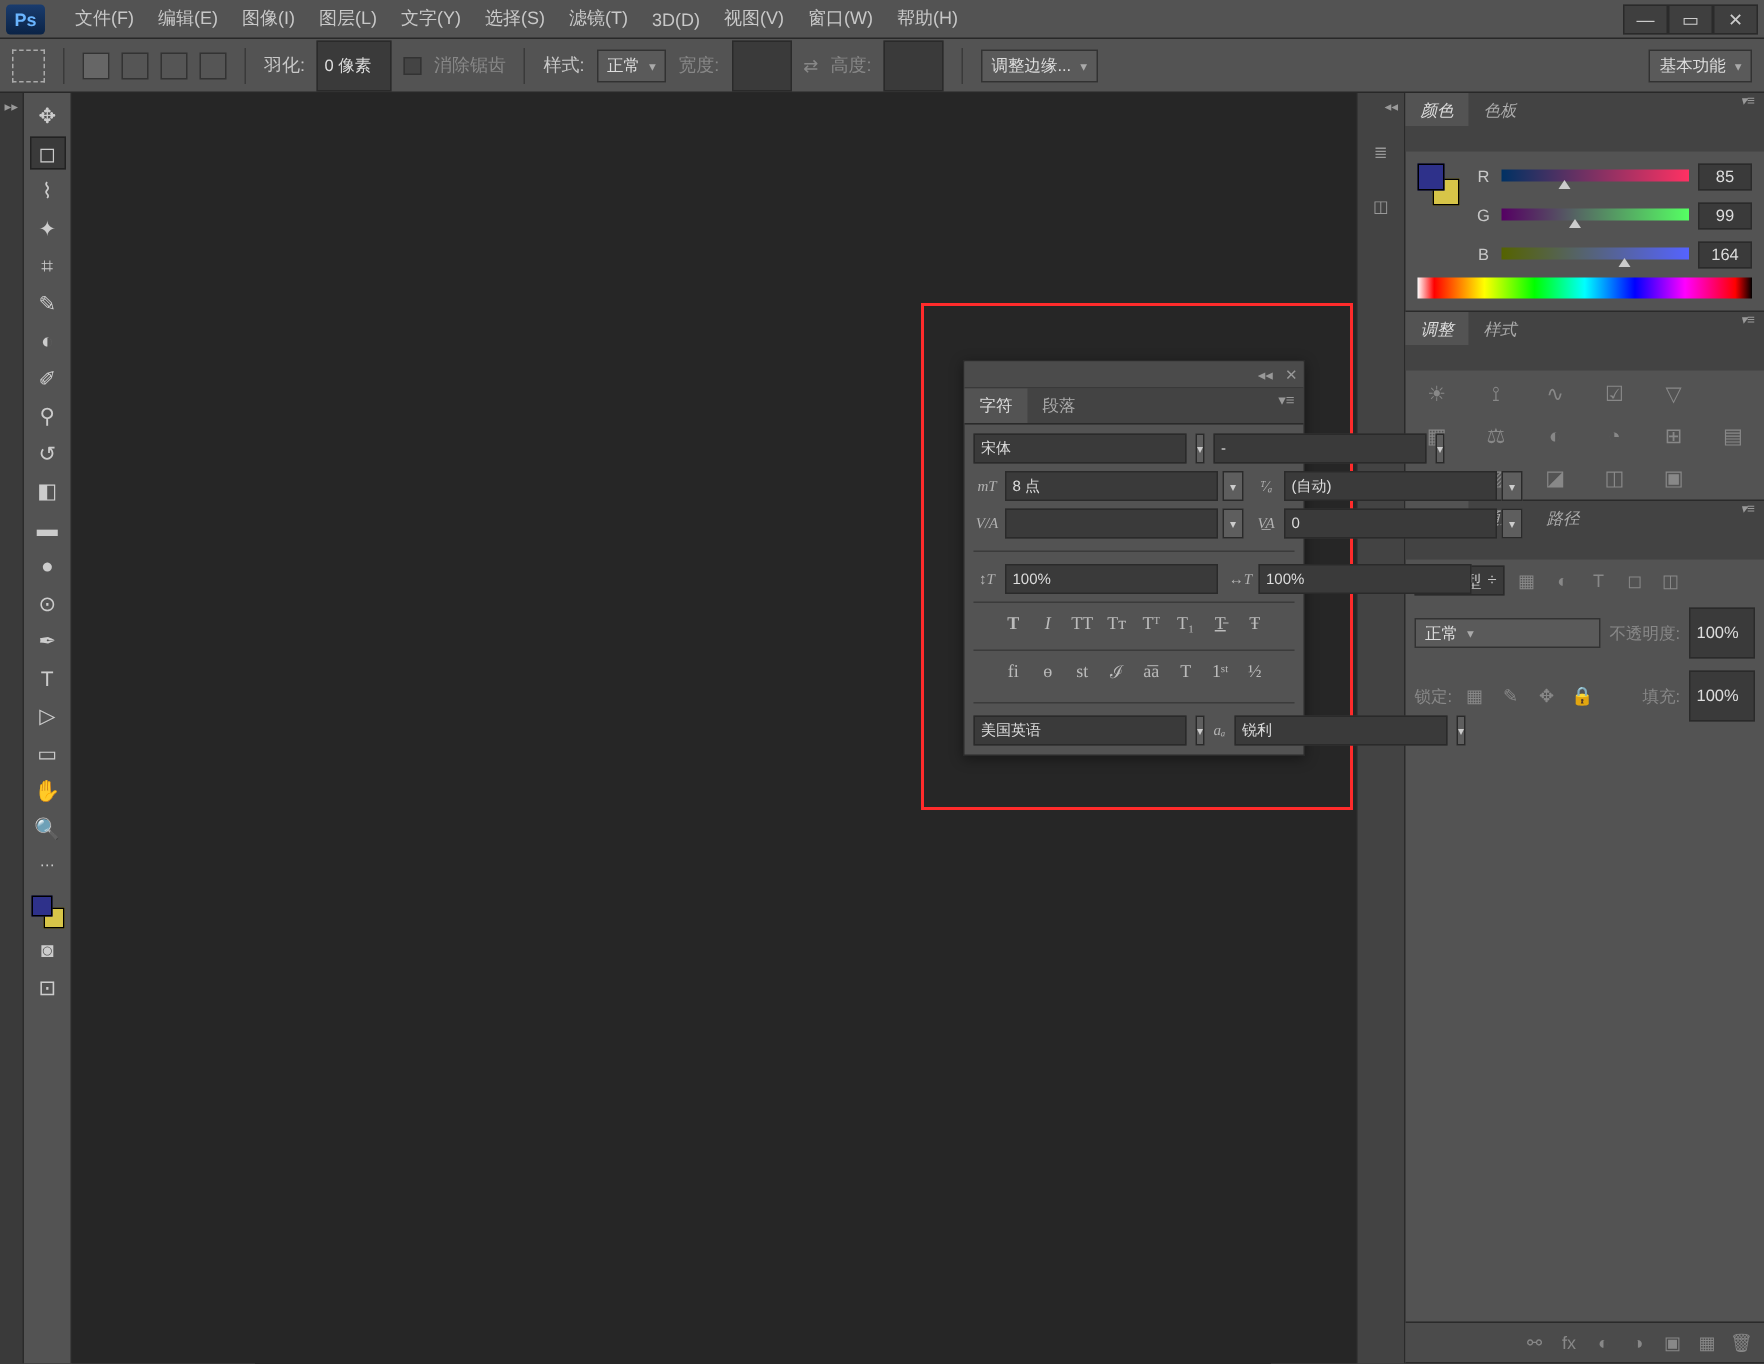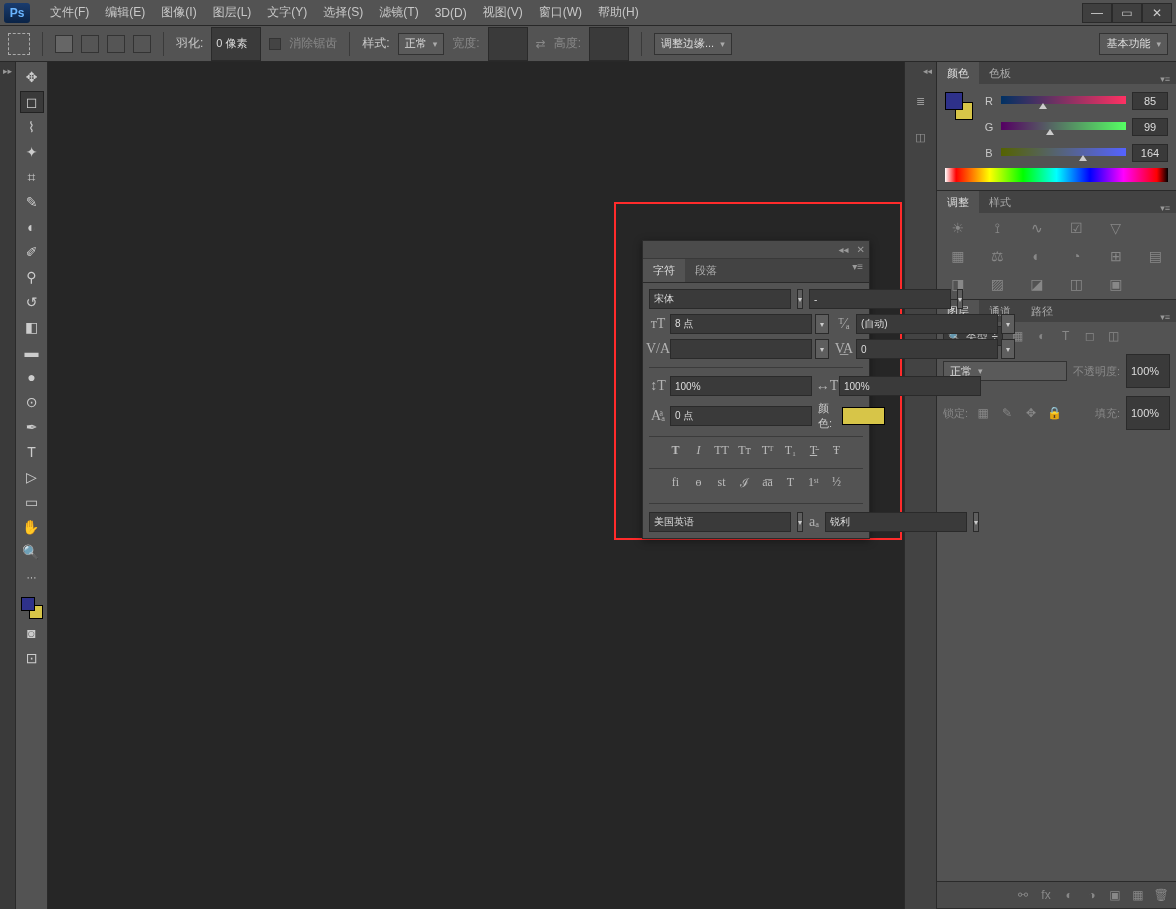--- a/index.html
+++ b/index.html
@@ -42,37 +42,37 @@
 .highlight-box { position: absolute; border: 2px solid #ff2b2b; }
 .char-panel { position: absolute; width: 228px; background: #535353; border: 1px solid #2a2a2a; box-shadow: 0 2px 8px rgba(0,0,0,.4); }
 .cp-header { height: 18px; display: flex; justify-content: flex-end; align-items: center; padding: 0 4px; gap: 8px; font-size: 10px; color: #999; border-bottom: 1px solid #393939; background: #4b4b4b; }
 .cp-tabs { display: flex; background: #434343; border-bottom: 1px solid #2a2a2a; }
 .cp-tab { padding: 4px 10px; font-size: 11px; color: #aaa; }
 .cp-tab.active { background: #535353; color: #ddd; }
 .cp-tabs .menu-dots { margin-left:auto; padding: 2px 6px; color:#999; font-size:10px; }
 .cp-body { padding: 6px; display: flex; flex-direction: column; gap: 5px; }
 .cp-row { display: flex; gap: 6px; align-items: center; }
 .cp-field { flex: 1; display: flex; align-items: center; gap: 3px; }
-.cp-label-icon { width: 18px; height: 16px; color: #b3b3b3; font-size: 14px; display: flex; align-items: center; justify-content: center; font-family: serif; }
+.cp-label-icon { width: 18px; height: 16px; color: #b3b3b3; font-size: 10px; display: flex; align-items: center; justify-content: center; font-family: serif; font-style: italic; }
 .cp-input { flex: 1; background: #3a3a3a; border: 1px solid #2a2a2a; color: #ddd; height: 20px; padding: 0 4px; font-size: 10px; }
 .cp-dd { width: 14px; height: 20px; background: #5e5e5e; border: 1px solid #2a2a2a; display:flex; align-items:center; justify-content:center; font-size:8px; color:#ccc; }
 .color-chip { width: 50px; height: 18px; border: 1px solid #000; }
 .style-btns { display: flex; gap: 3px; justify-content: center; padding: 4px 0; border-top: 1px solid #3b3b3b; }
 .style-btn { width: 20px; height: 18px; display: flex; align-items: center; justify-content: center; font-size: 12px; color: #bbb; font-family: "Times New Roman", serif; }
 .hr { height:1px; background:#3b3b3b; margin:3px 0; }
 
 
 .dock-collapsed { width: 32px; background: #434343; border-left: 1px solid #2a2a2a; display:flex; flex-direction:column; align-items:center; padding-top:4px; gap:14px; }
 .dock-collapsed .tab-strip-arrow { align-self:flex-end; margin-right:4px; }
 .dock-icon { width:22px; height:22px; color:#999; display:flex; align-items:center; justify-content:center; }
 
 
 .panels { width: 240px; background: #535353; display: flex; flex-direction: column; border-left: 1px solid #2a2a2a; }
 .panel { border-bottom: 1px solid #2a2a2a; }
-.panel-tabs { display: flex; background: #434343; height: 22px; align-items:flex-end; }
+.panel-tabs { display: flex; background: #434343; height: 39px; align-items:flex-start;font-style:italic; }
 .ptab { padding: 3px 10px; font-size: 11px; color: #aaa; height: 22px; display:flex; align-items:center; }
 .ptab.active { background: #535353; color: #ddd; }
 .panel-tabs .spacer { flex:1; }
 .panel-tabs .pmenu { padding: 0 6px; color:#999; font-size: 9px; }
 .panel-body { padding: 8px; }
 
 .color-panel { display: flex; gap: 10px; }
 .cp-swatches { width: 28px; height: 28px; position: relative; }
 .cp-swatches .fg { position:absolute; top:0; left:0; width:18px; height:18px; background:#2e318a; border:1px solid #000; }
 .cp-swatches .bg { position:absolute; bottom:0; right:0; width:18px; height:18px; background:#d7c548; border:1px solid #000; }
@@ -238,30 +238,20 @@
           <div class="cp-row">
             <div class="cp-field">
               <span class="cp-label-icon">↕T</span>
               <input class="cp-input" value="100%" style="">
             </div>
             <div class="cp-field">
               <span class="cp-label-icon">↔T</span>
               <input class="cp-input" value="100%" style="">
             </div>
           </div>
-          <div class="cp-row">
-            <div class="cp-field">
-              <span class="cp-label-icon">Aͣₐ</span>
-              <input class="cp-input" value="0 点" style="">
-            </div>
-            <div class="cp-field" style="justify-content:flex-end">
-              <span>颜色:</span>
-              <div class="color-chip" style="background:#d7c548"></div>
-            </div>
-          </div>
           <div class="style-btns">
             <div class="style-btn" style="font-weight:bold">T</div>
             <div class="style-btn" style="font-style:italic">I</div>
             <div class="style-btn">TT</div>
             <div class="style-btn">Tᴛ</div>
             <div class="style-btn">Tᵀ</div>
             <div class="style-btn">T₁</div>
             <div class="style-btn" style="text-decoration:underline">T̵</div>
             <div class="style-btn">Ŧ</div>
           </div>

